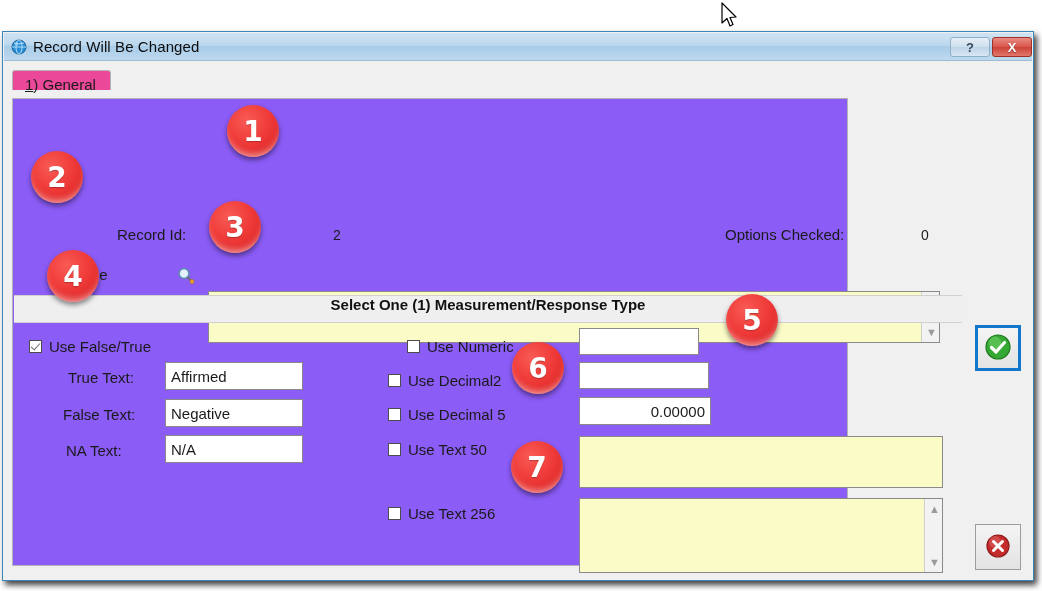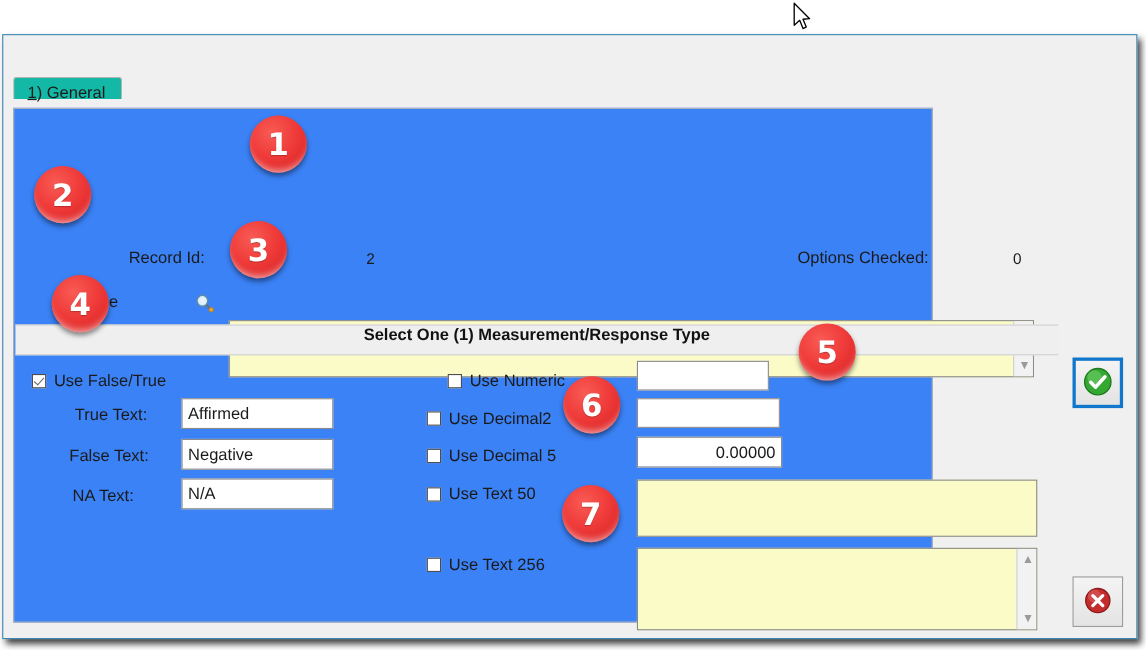--- a/index.html
+++ b/index.html
@@ -84,39 +84,39 @@
     left: 9px;
     top: 38px;
     width: 1012px;
     height: 29px;
   }
   #tab-general {
     position: absolute;
     left: 0; top: 0;
     height: 20px;
     padding: 5px 14px 0 12px;
-    background: #14b8a6;
+    background: #ec4899;
     border: 1px solid #b4b4b4;
     border-bottom: none;
     border-top-left-radius: 3px;
     border-top-right-radius: 3px;
     box-sizing: border-box;
     font-size: 15px;
     color: #1a1a1a;
   }
   #tab-general u { text-decoration: underline; }
 
   
   #panel {
     position: absolute;
     left: 9px;
     top: 66px;
     width: 836px;
     height: 468px;
-    background: #3b82f6;
+    background: #8b5cf6;
     border: 1px solid #b4b4b4;
     box-sizing: border-box;
     text-decoration: underline;
   }
 
   .lbl {
     position: absolute;
     font-size: 15px;
     color: #1a1a1a;
     white-space: nowrap;
@@ -263,20 +263,34 @@
     left: 719px; top: 1px;
     width: 20px; height: 30px;
     z-index: 60;
   }
 </style>
 </head>
 <body>
 
 <div id="window">
 
+  <div id="titlebar">
+    <span id="title-icon">
+      <svg width="16" height="16" viewBox="0 0 16 16">
+        <circle cx="8" cy="8" r="7" fill="#2a8ed6" stroke="#1a5f94" stroke-width="1"></circle>
+        <ellipse cx="8" cy="8" rx="3" ry="7" fill="none" stroke="#bfe4fb" stroke-width="0.9"></ellipse>
+        <line x1="1" y1="8" x2="15" y2="8" stroke="#bfe4fb" stroke-width="0.9"></line>
+        <path d="M3 4 Q8 6 13 4" fill="none" stroke="#d8f0ff" stroke-width="0.8"></path>
+        <circle cx="5.5" cy="5" r="2" fill="#9ed5f5" opacity="0.6"></circle>
+      </svg>
+    </span>
+    <span id="title-text">Record Will Be Changed</span>
+    <div class="winbtn" id="btn-help">?</div>
+    <div class="winbtn" id="btn-close">X</div>
+  </div>
 
   <div id="tabstrip">
     <div id="tab-general"><u>1</u><span>) General</span></div>
   </div>
 
   <div id="panel">
 
     <span class="lbl" style="left:104px; top:127px;">Record Id:</span>
     <span class="val" style="left:320px; top:128px;">2</span>
 

